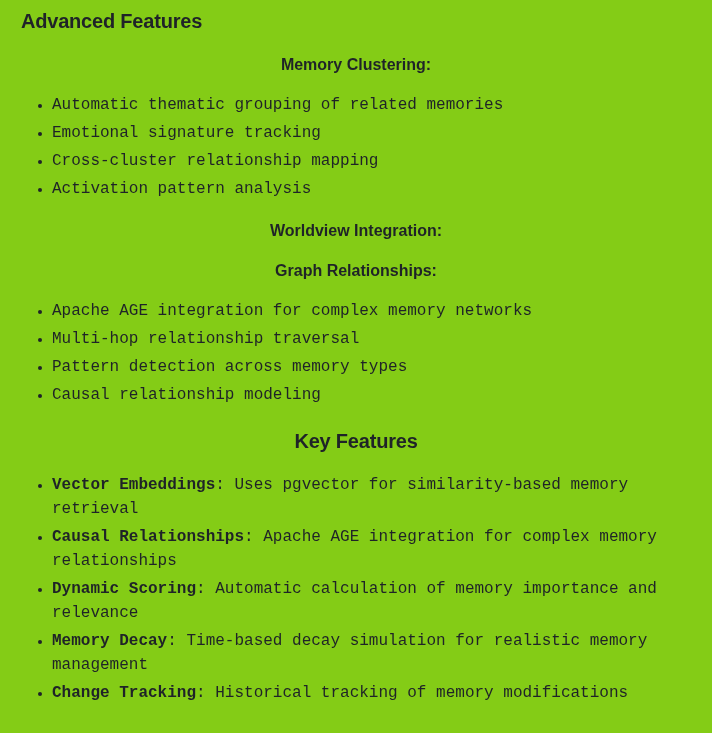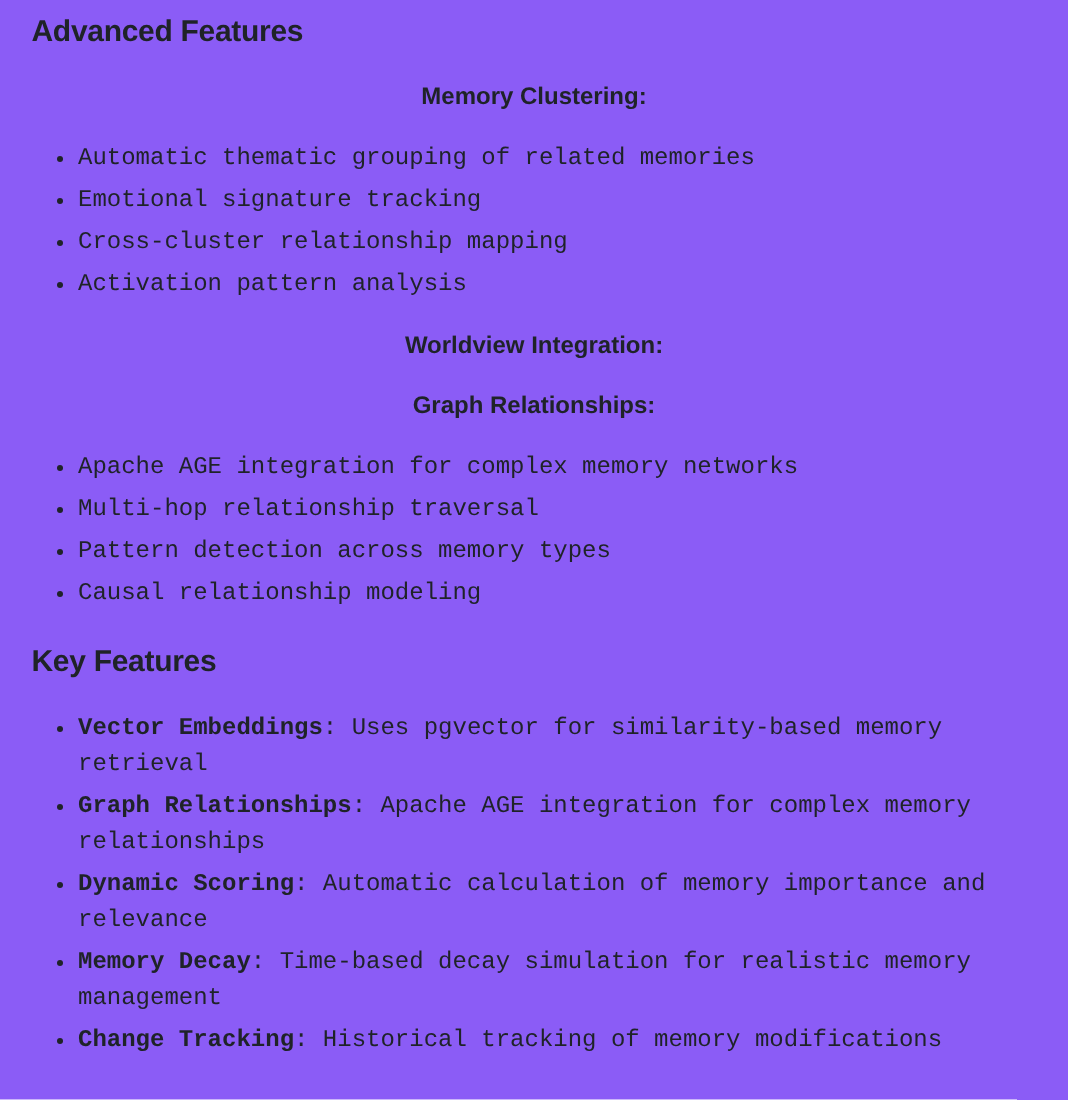--- a/index.html
+++ b/index.html
@@ -5,35 +5,36 @@
   html, body {
     margin: 0;
     padding: 0;
     background: #ffffff;
   }
   .page {
     width: 712px;
     height: 733px;
     box-sizing: border-box;
     padding: 9px 21px 0 21px;
-    background: #8b5cf6;
+    background: #84cc16;
     color: #1f2328;
     font-family: "Liberation Sans", "DejaVu Sans", sans-serif;
     overflow: hidden;
   }
   h2.section-heading {
     font-size: 20px;
     line-height: 25px;
     font-weight: 700;
     letter-spacing: -0.2px;
     margin: 0 0 19px 0;
     color: #1f2328;
   }
   h2.section-heading.second {
     margin-top: 22px;
+    text-align: center;
   }
   p.group-label {
     font-size: 16px;
     line-height: 24px;
     font-weight: 700;
     margin: 0 0 16px 0;
     color: #1f2328;
     text-align: center;
   }
   ul.feature-list {
@@ -79,19 +80,19 @@
     <li>Apache AGE integration for complex memory networks</li>
     <li>Multi-hop relationship traversal</li>
     <li>Pattern detection across memory types</li>
     <li>Causal relationship modeling</li>
   </ul>
 
   <h2 class="section-heading second">Key Features</h2>
 
   <ul class="feature-list">
     <li><span class="term">Vector Embeddings</span><span>: Uses pgvector for similarity-based memory retrieval</span></li>
-    <li><span class="term">Graph Relationships</span><span>: Apache AGE integration for complex memory relationships</span></li>
+    <li><span class="term">Causal Relationships</span><span>: Apache AGE integration for complex memory relationships</span></li>
     <li><span class="term">Dynamic Scoring</span><span>: Automatic calculation of memory importance and relevance</span></li>
     <li><span class="term">Memory Decay</span><span>: Time-based decay simulation for realistic memory management</span></li>
     <li><span class="term">Change Tracking</span><span>: Historical tracking of memory modifications</span></li>
   </ul>
 
 </div>
 
 </body></html>

